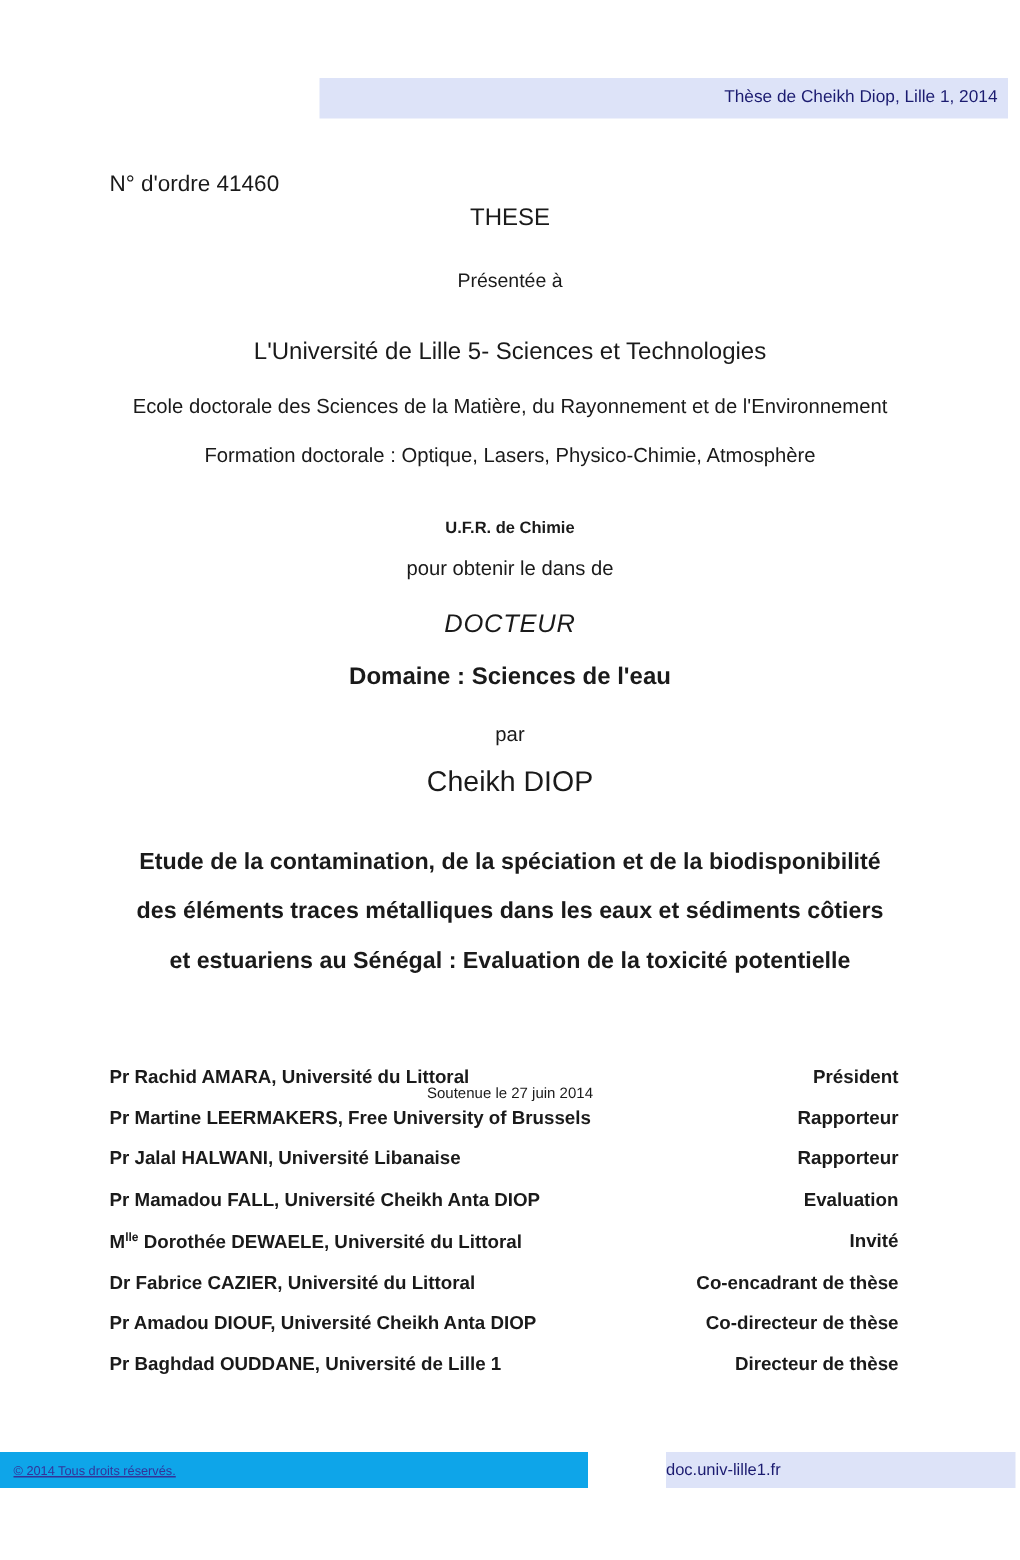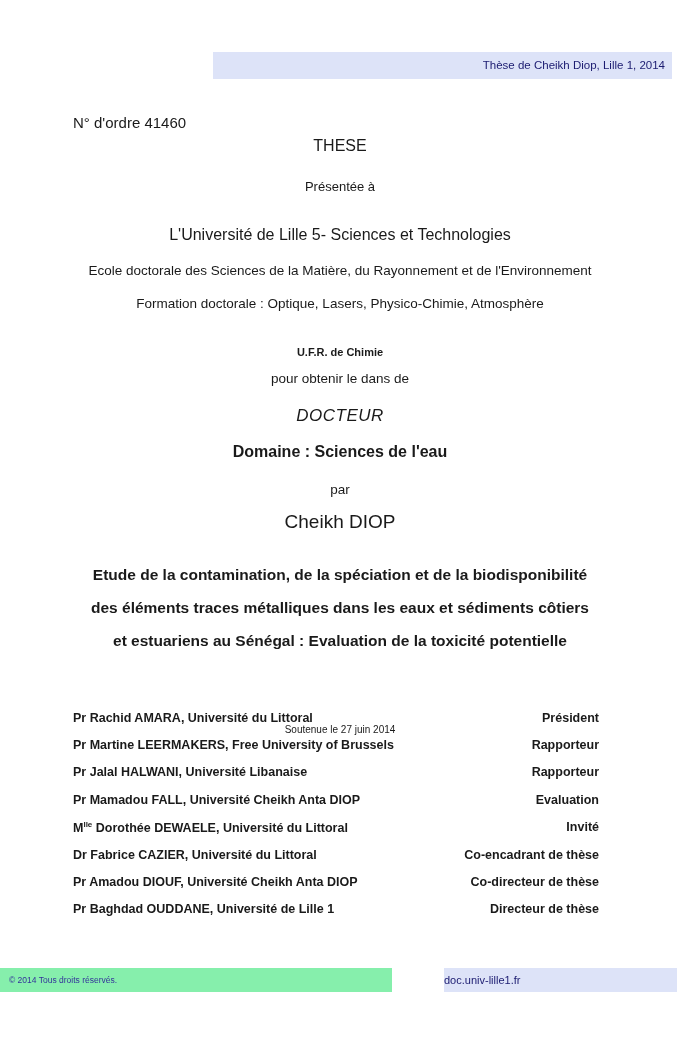--- a/index.html
+++ b/index.html
@@ -119,20 +119,20 @@
       <div class="jury-row">
         <div class="jury-name">Pr Amadou DIOUF, Université Cheikh Anta DIOP</div>
         <div class="jury-role">Co-directeur de thèse</div>
       </div>
       <div class="jury-row">
         <div class="jury-name">Pr Baghdad OUDDANE, Université de Lille 1</div>
         <div class="jury-role">Directeur de thèse</div>
       </div>
     </div>
 
-  <div class="abs stampbar stamp-bottom-left" style="background: #86efac; color: rgb(51, 51, 154);">
+  <div class="abs stampbar stamp-bottom-left" style="background: #0ea5e9; color: rgb(51, 51, 154); text-decoration: underline;">
     <span>© 2014 Tous droits réservés.</span>
   </div>
   <div class="abs stampbar stamp-bottom-right" style="background: rgb(221, 227, 248); color: rgb(27, 27, 112);">
     <span>doc.univ-lille1.fr</span>
   </div>
 
 </div>
 
 </body></html>

